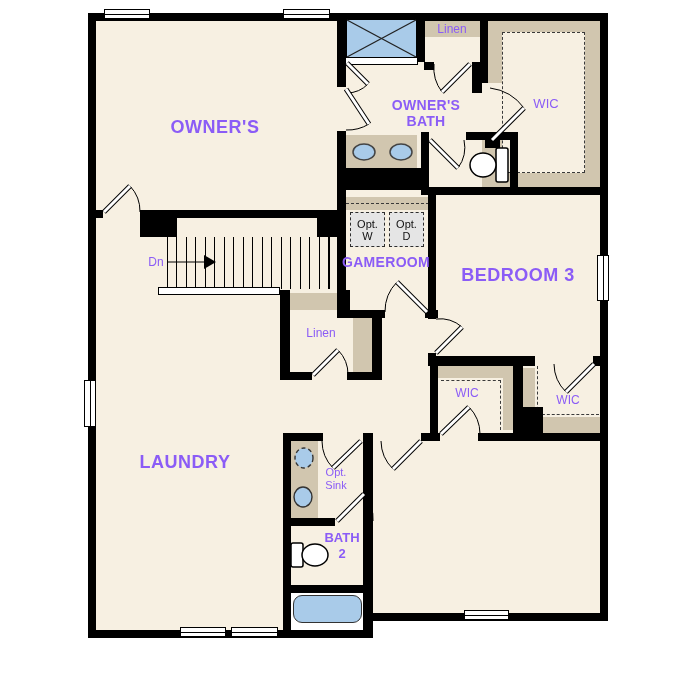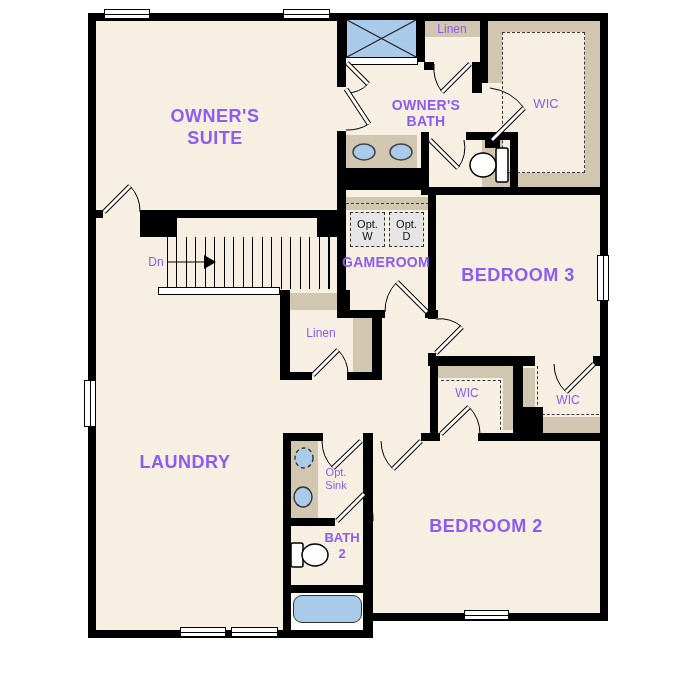--- a/index.html
+++ b/index.html
@@ -203,21 +203,20 @@
       </g>
     </g>
     <g>
       <line x1="167" y1="262" x2="206" y2="262" stroke="#000" stroke-width="1.2"></line>
       <polygon points="204,255 216,262 204,269" fill="#000"></polygon>
     </g>
   </svg>
 
   <div class="lbl b fs18" style="left:215px;top:127px">
     <span>OWNER'S</span>
-      <span>SUITE</span>
   </div>
   <div class="lbl b fs14" style="left:426px;top:113px">
     <span>OWNER'S</span>
       <span>BATH</span>
   </div>
   <div class="lbl fs12" style="left:452px;top:29px">Linen</div>
   <div class="lbl fs13" style="left:546px;top:104px">WIC</div>
   <div class="lbl b fs14" style="left:386px;top:262px">GAMEROOM</div>
   <div class="lbl b fs18" style="left:518px;top:275px">BEDROOM 3</div>
   <div class="lbl fs12" style="left:321px;top:333px">Linen</div>
@@ -226,15 +225,14 @@
   <div class="lbl fs12" style="left:467px;top:393px">WIC</div>
   <div class="lbl fs12" style="left:568px;top:400px">WIC</div>
   <div class="lbl fs11" style="left:336px;top:479px">
     <span>Opt.</span>
       <span>Sink</span>
   </div>
   <div class="lbl b fs13" style="left:342px;top:546px">
     <span>BATH</span>
       <span>2</span>
   </div>
-  <div class="lbl b fs18" style="left:486px;top:526px">BEDROOM 2</div>
 
 </div>
 
 </body></html>

